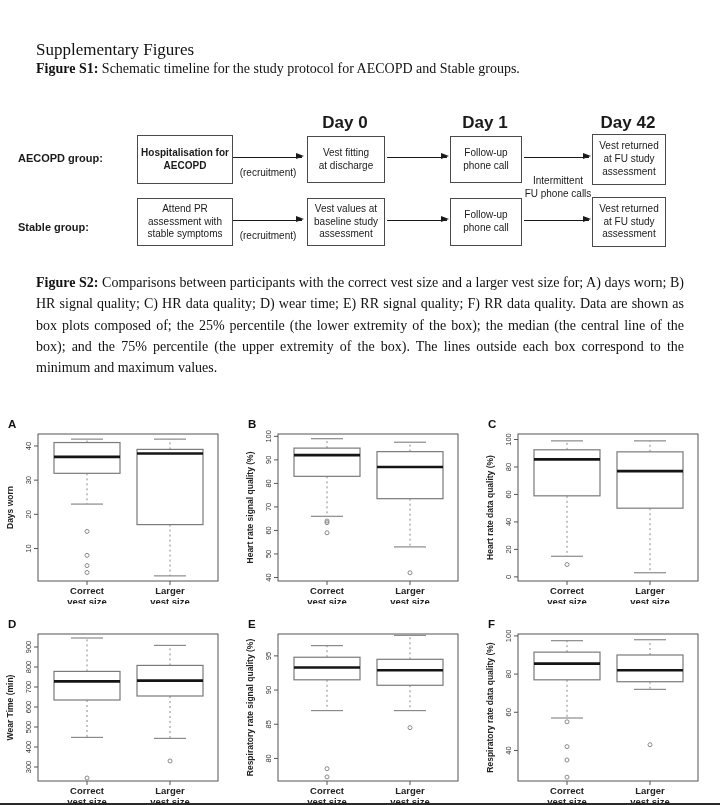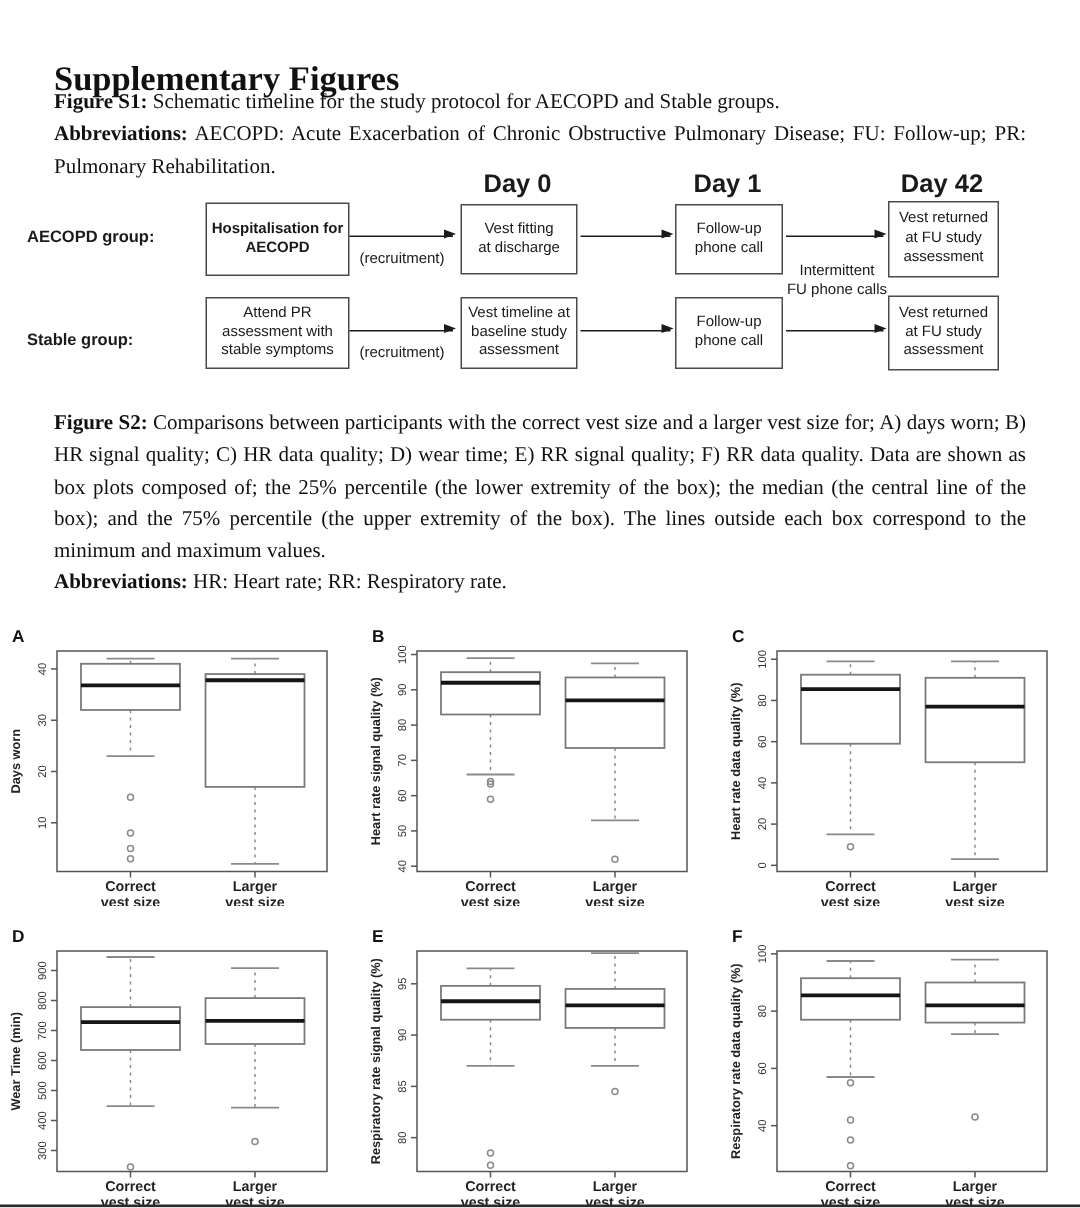--- a/index.html
+++ b/index.html
@@ -1,19 +1,19 @@
 <!DOCTYPE html>
 <html><head>
 <meta charset="utf-8">
 <style>
   html,body{margin:0;padding:0;background:#fff;}
   #page{position:relative;width:720px;height:805px;background:#fff;overflow:hidden;
         font-family:"Liberation Serif",serif;color:#111;}
   .abs{position:absolute;}
-  #title{left:36px;top:8px;font-size:23px;font-weight:bold;margin-top:32px;}
+  #title{left:36px;top:8px;font-size:17px;font-weight:normal;margin-top:32px;}
   .textblock{left:36px;width:648px;font-size:14px;line-height:21.3px;text-align:justify;}
   #s1-block{top:46px;margin-top:12px;}
   #s2-block{top:272px;}
   .textblock p{margin:0;}
   b{font-weight:bold;}
 
   
   #diagram{left:0;top:108px;width:720px;height:155px;font-family:"Liberation Sans",sans-serif;}
   .dayhdr{position:absolute;top:5px;font-size:17px;font-weight:bold;text-align:center;color:#1a1a1a;}
   .rowlabel{position:absolute;font-size:11px;font-weight:bold;text-align:left;color:#1a1a1a;width:105px;left:18px;}
@@ -43,21 +43,20 @@
 </style>
 </head>
 <body>
 
 <div id="page">
 
   <h1 id="title" class="abs">Supplementary Figures</h1>
 
   <div id="s1-block" class="abs textblock">
     <p><b>Figure S1:</b><span> Schematic timeline for the study protocol for AECOPD and Stable groups.</span></p>
-    <p><b>Abbreviations:</b><span> AECOPD: Acute Exacerbation of Chronic Obstructive Pulmonary Disease; FU: Follow-up; PR: Pulmonary Rehabilitation.</span></p>
   </div>
 
   <div id="diagram" class="abs">
 
     <div class="dayhdr" style="left:307px;width:76px;">Day 0</div>
     <div class="dayhdr" style="left:450px;width:70px;">Day 1</div>
     <div class="dayhdr" style="left:592px;width:72px;">Day 42</div>
 
     <div class="rowlabel" style="top:44px;">AECOPD group:</div>
     <div class="dbox" style="left:137px;top:27px;width:94px;height:47px;font-weight:bold;">Hospitalisation for
@@ -75,35 +74,34 @@
     <div class="dbox" style="left:592px;top:26px;width:72px;height:49px;">Vest returned
 at FU study
 assessment</div>
 
     <div class="rowlabel" style="top:113px;">Stable group:</div>
     <div class="dbox" style="left:137px;top:90px;width:94px;height:46px;">Attend PR
 assessment with
 stable symptoms</div>
     <div class="arrow" style="left:233px;top:112px;width:69px;"></div>
     <div class="dnote" style="left:230px;top:121px;width:76px;">(recruitment)</div>
-    <div class="dbox" style="left:307px;top:90px;width:76px;height:46px;">Vest timeline at
+    <div class="dbox" style="left:307px;top:90px;width:76px;height:46px;">Vest values at
 baseline study
 assessment</div>
     <div class="arrow" style="left:387px;top:112px;width:60px;"></div>
     <div class="dbox" style="left:450px;top:90px;width:70px;height:46px;">Follow-up
 phone call</div>
     <div class="arrow" style="left:524px;top:112px;width:65px;"></div>
     <div class="dbox" style="left:592px;top:89px;width:72px;height:48px;">Vest returned
 at FU study
 assessment</div>
   </div>
 
   <div id="s2-block" class="abs textblock">
     <p><b>Figure S2:</b><span> Comparisons between participants with the correct vest size and a larger vest size for; A) days worn; B) HR signal quality; C) HR data quality; D) wear time; E) RR signal quality; F) RR data quality. Data are shown as box plots composed of; the 25% percentile (the lower extremity of the box); the median (the central line of the box); and the 75% percentile (the upper extremity of the box). The lines outside each box correspond to the minimum and maximum values.</span></p>
-    <p><b>Abbreviations:</b><span> HR: Heart rate; RR: Respiratory rate.</span></p>
   </div>
 
   <div id="panels" class="abs">
       <div class="panel"><svg viewBox="0 0 240 200" width="240" height="200">
           <text x="8" y="24" class="pletter">A</text>
           <rect x="38" y="30" width="180" height="147" class="frame"></rect>
           <text x="11" y="103.5" class="ylab" text-anchor="middle" transform="rotate(-90 11 103.5)">Days worn</text>
           <line x1="38" x2="34" y1="144.52325581395348" y2="144.52325581395348" class="tick"></line>
           <text x="29" y="144.52325581395348" class="ticklab" text-anchor="middle" transform="rotate(-90 29 144.52325581395348)">10</text>
           <line x1="38" x2="34" y1="110.33720930232558" y2="110.33720930232558" class="tick"></line>

